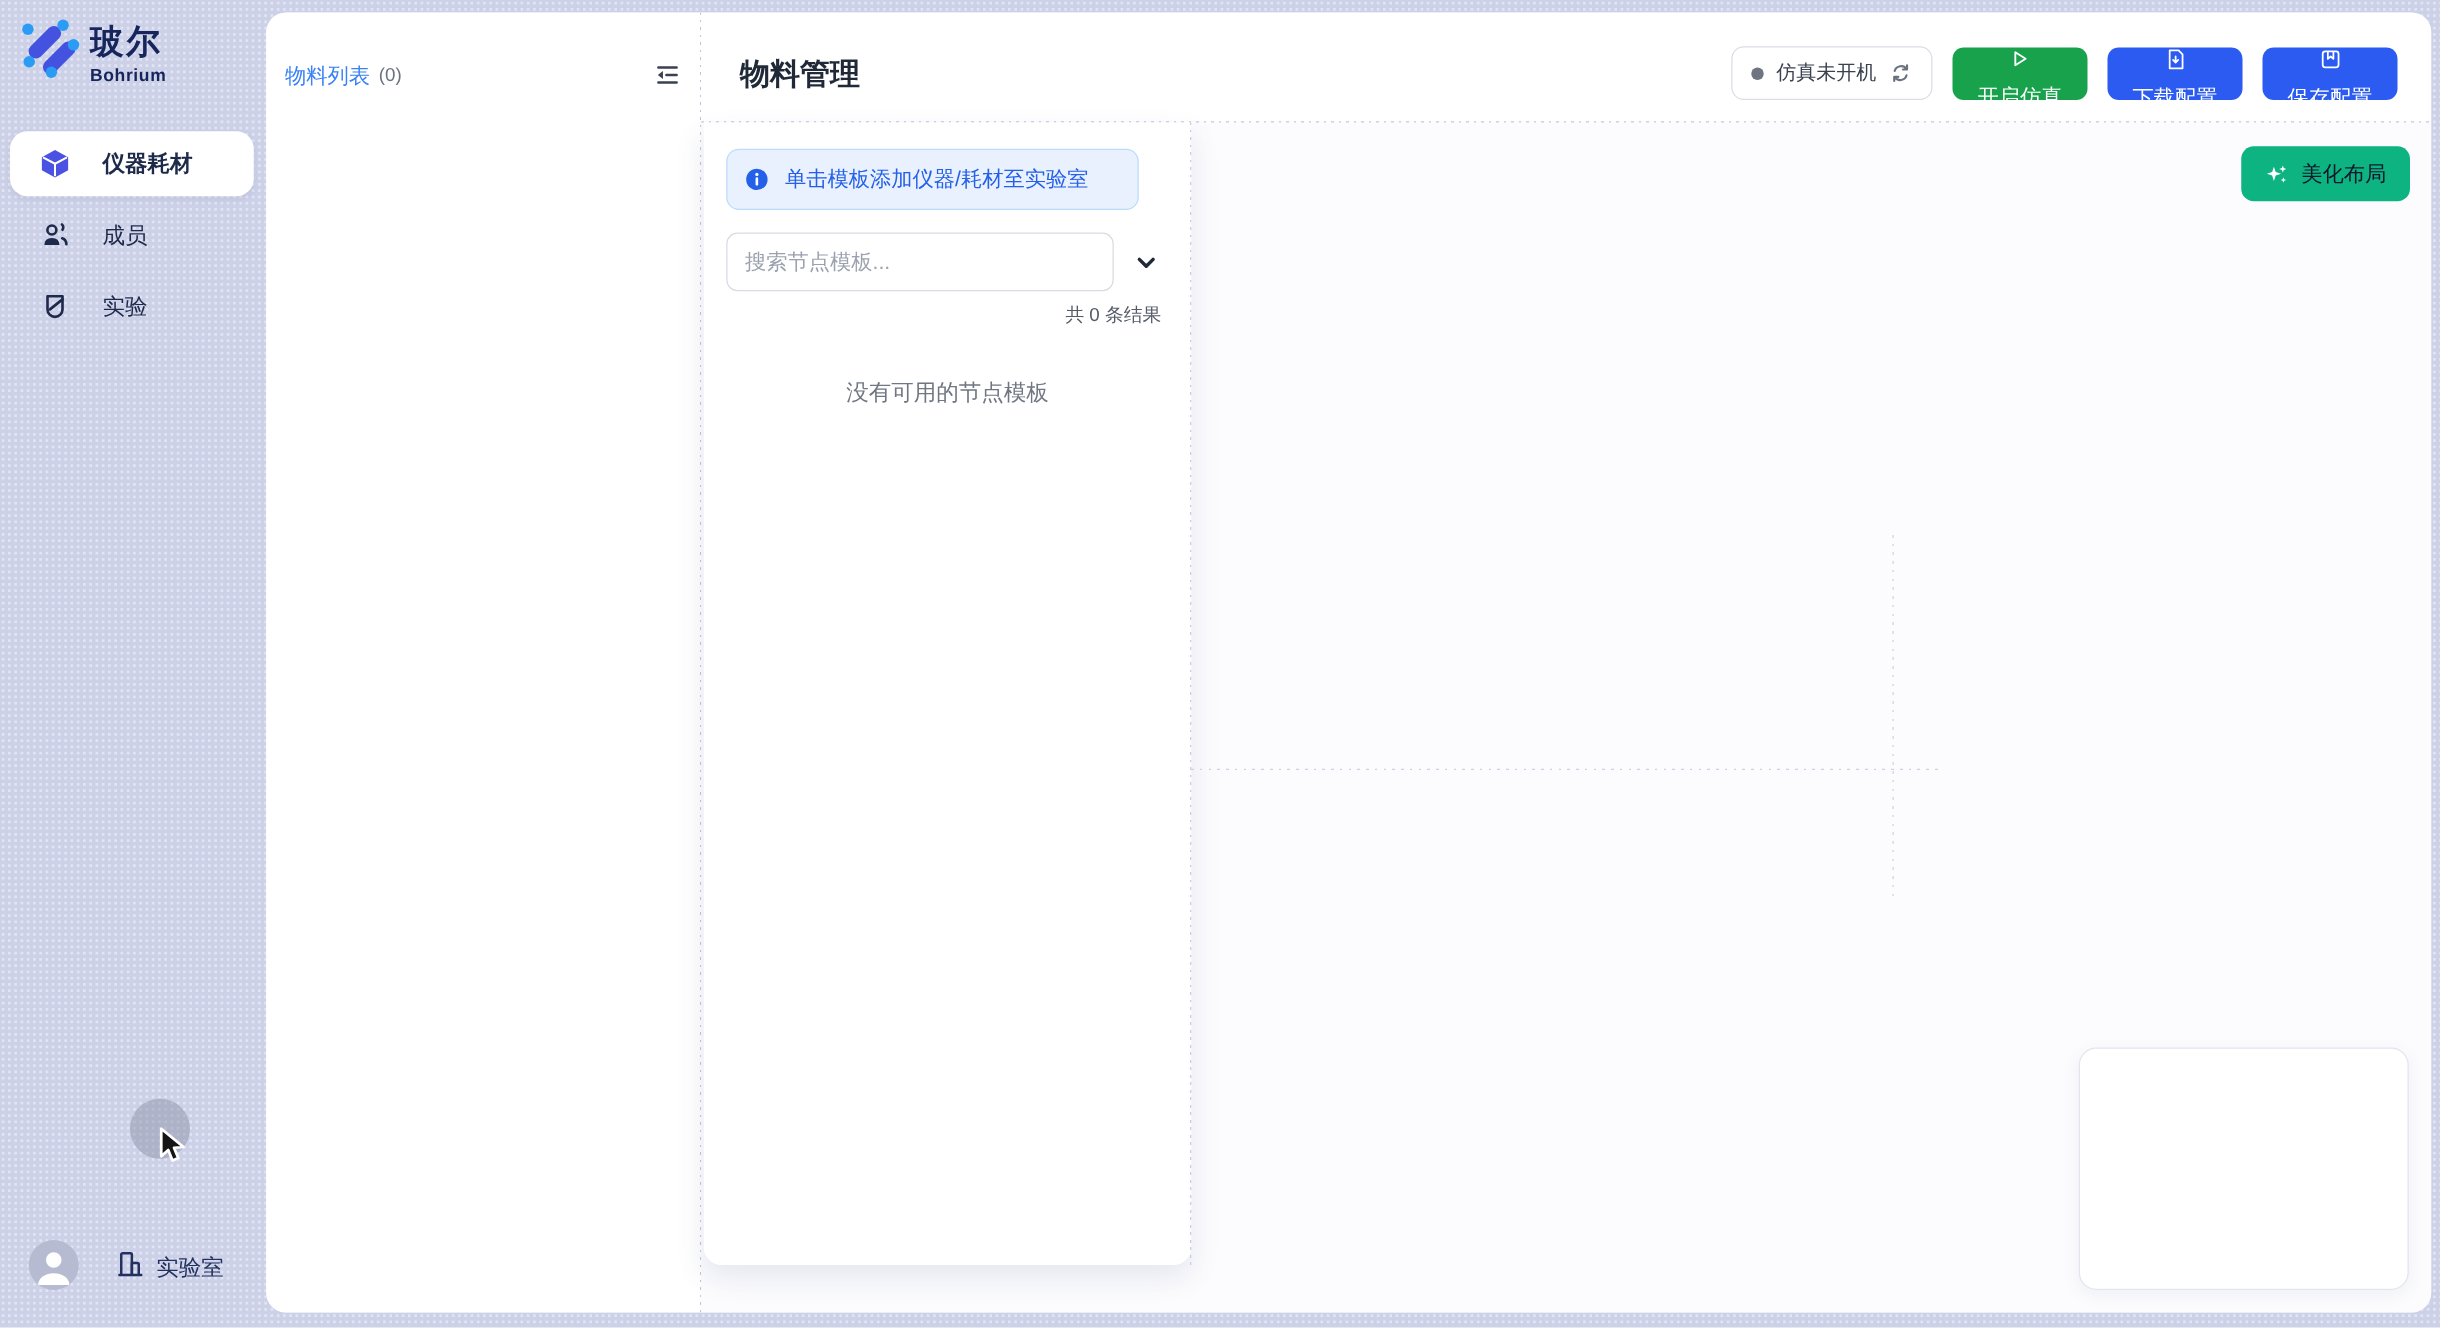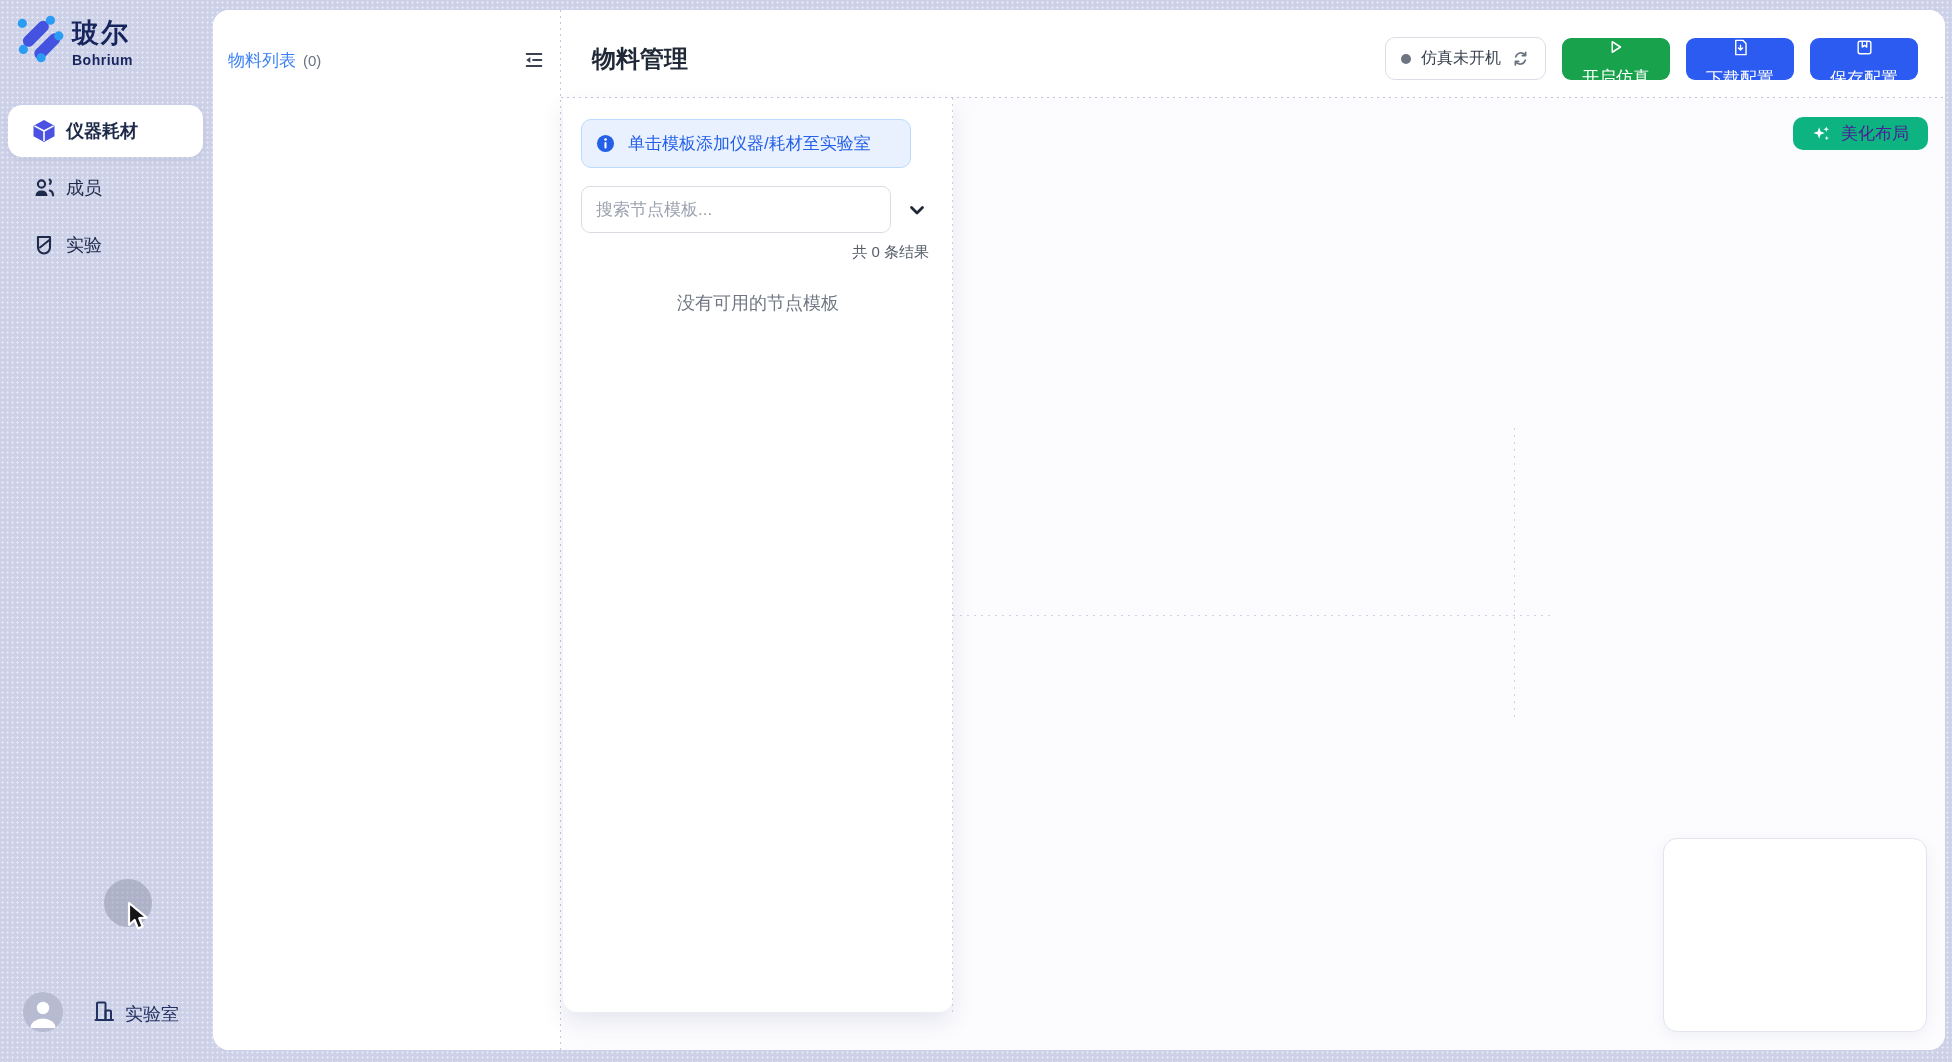--- a/index.html
+++ b/index.html
@@ -12,21 +12,21 @@
     position:relative;
     color:#1e2a4a;
   }
 
   
   .sidebar { position:absolute; left:0; top:0; width:213px; height:1062px;border-radius:10px; }
   .logo-row { position:absolute; left:14px; top:14px; display:flex; align-items:center; gap:8px; }
   .logo-text .cn { font-size:27px; font-weight:bold; color:#16255c; letter-spacing:2px; }
   .logo-text .en { font-size:14px; font-weight:bold; color:#16255c; letter-spacing:0.5px; margin-top:1px; }
   .nav { position:absolute; left:8px; right:10px; top:105px; display:flex; flex-direction:column; gap:5px; }
-  .nav-item { height:52px; border-radius:14px; display:flex; align-items:center; padding-left:22px; gap:8px;
+  .nav-item { height:52px; border-radius:14px; display:flex; align-items:center; padding-left:22px; gap:24px;
               font-size:18px; font-weight:500; color:#1e2a4a; cursor:pointer; }
   .nav-item.active { background:#ffffff; font-weight:600; box-shadow:0 2px 6px rgba(60,70,120,0.10); }
   .nav-item .ic { width:28px; height:28px; display:flex; align-items:center; justify-content:center; }
   .sidebar-bottom { position:absolute; left:0; bottom:28px; width:213px; height:42px; }
   .avatar { position:absolute; left:23px; top:0; width:40px; height:40px; border-radius:50%; background:#b7bbd1; overflow:hidden; }
   .lab-item { position:absolute; left:92px; top:7px; display:flex; align-items:center; gap:9px; font-size:18px; font-weight:500; color:#22315f; cursor:pointer; }
 
   
   .click-indicator { position:absolute; left:104px; top:879px; width:48px; height:48px; border-radius:50%;
                      background:rgba(141,147,170,0.5); }
@@ -74,30 +74,30 @@
                     background-image:repeating-linear-gradient(to bottom,#c9cce0 0 2px, transparent 2px 6px); }
   .hint-banner { width:330px; height:49px; background:#e9f1fe; border:1px solid #badbfb; border-radius:10px;
                  display:flex; align-items:center; padding:16px 14px; gap:13px; }
   .hint-text { font-size:17px; color:#2460e8; }
   .search-row { margin-top:18px; display:flex; align-items:center; }
   .search-input { width:310px; height:47px; border:1.5px solid #d9dce3; border-radius:9px; padding:12px 14px;
                   font-size:17px; color:#1f2937; outline:none; font-family:"Liberation Sans","DejaVu Sans",sans-serif; }
   .search-input::placeholder { color:#9ba1ae; }
   .chevron-btn { margin-left:13px; width:26px; height:26px; display:flex; align-items:center; justify-content:center; cursor:pointer; }
   .result-count { margin-top:10px; text-align:right; padding-right:24px; font-size:15px; color:#555c68; }
-  .empty-text { margin-top:29px; text-align:center; font-size:18px; color:#707782; padding-right:18px; }
+  .empty-text { margin-top:40px; text-align:center; font-size:18px; color:#707782; padding-right:18px; }
 
   
   .guide-h { position:absolute; left:392px; top:518px; width:598px; height:1px;
              background-image:repeating-linear-gradient(to right,#cdd1e4 0 2px, transparent 2px 7px); }
   .guide-v { position:absolute; left:953px; top:331px; width:1px; height:292px;
              background-image:repeating-linear-gradient(to bottom,#cdd1e4 0 2px, transparent 2px 7px); }
 
-  .beautify-btn { position:absolute; top:20px; right:17px; height:33px; padding:0 19px; border:none;
-                  border-radius:10px; background:#0db482; color:#4c1d95; font-size:17px; font-weight:500;
+  .beautify-btn { position:absolute; top:20px; right:17px; height:44px; padding:0 19px; border:none;
+                  border-radius:10px; background:#0db482; color:#0f172a; font-size:17px; font-weight:500;
                   display:flex; align-items:center; gap:10px; cursor:pointer;
                   font-family:"Liberation Sans","DejaVu Sans",sans-serif; }
 
   .minimap { position:absolute; right:18px; bottom:18px; width:264px; height:194px; background:#fff;
              border:1px solid #e2e5ee; border-radius:14px; box-shadow:0 4px 14px rgba(70,80,140,0.07); }
 </style>
 </head>
 <body>
 
 <aside class="sidebar">

